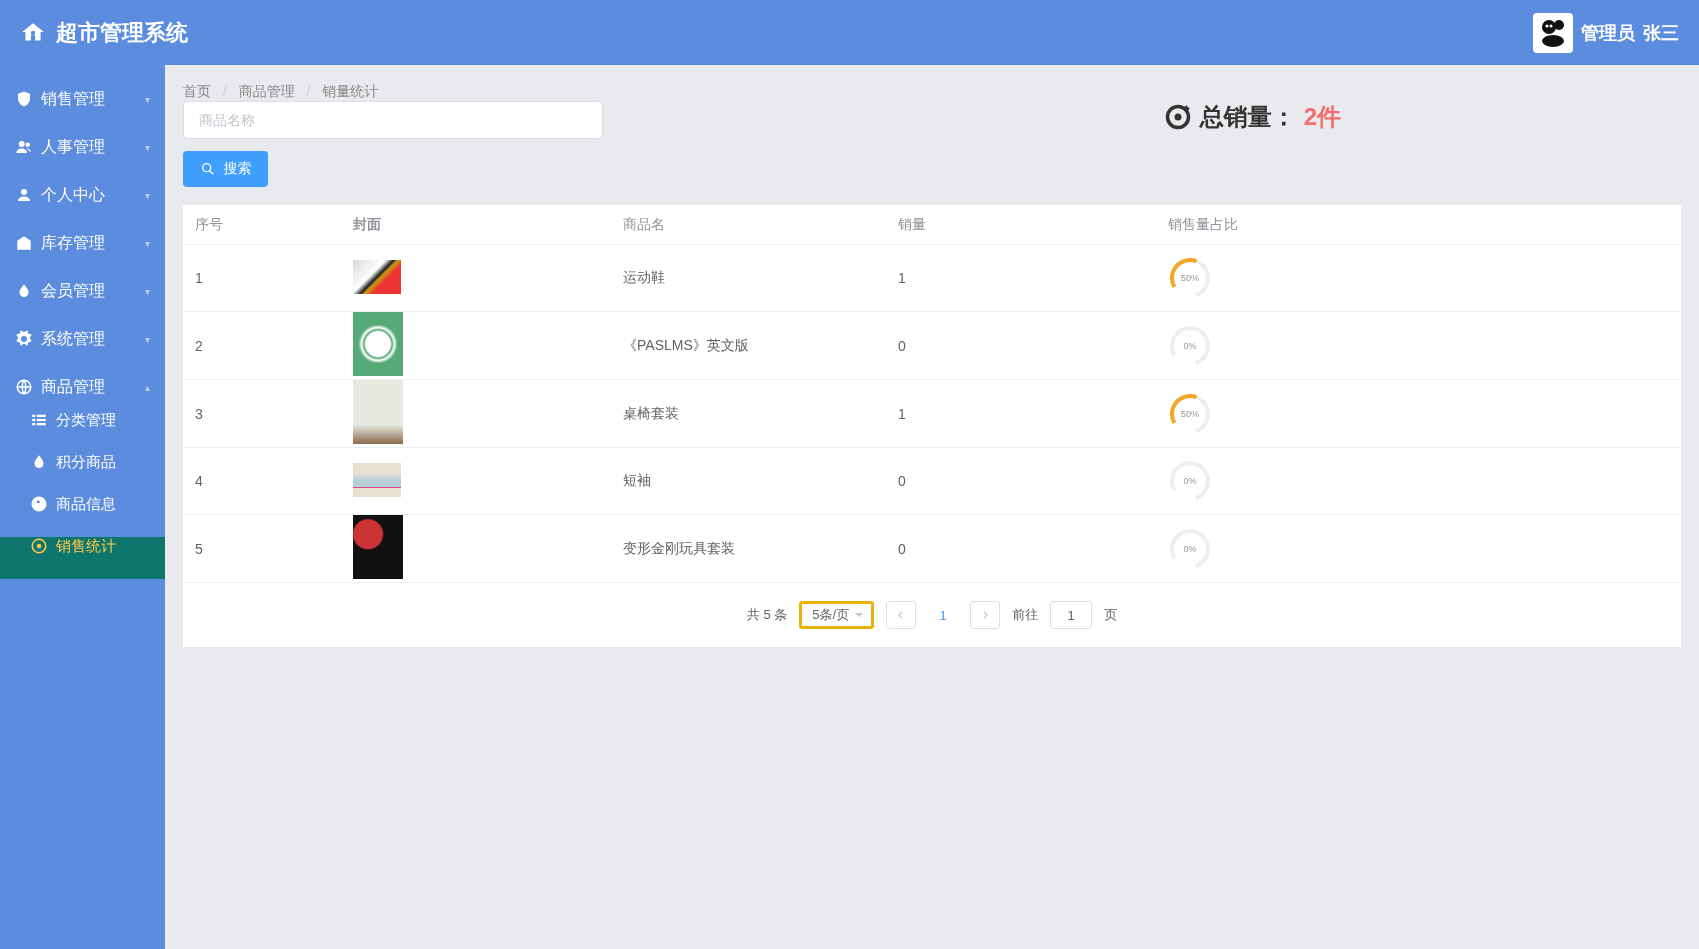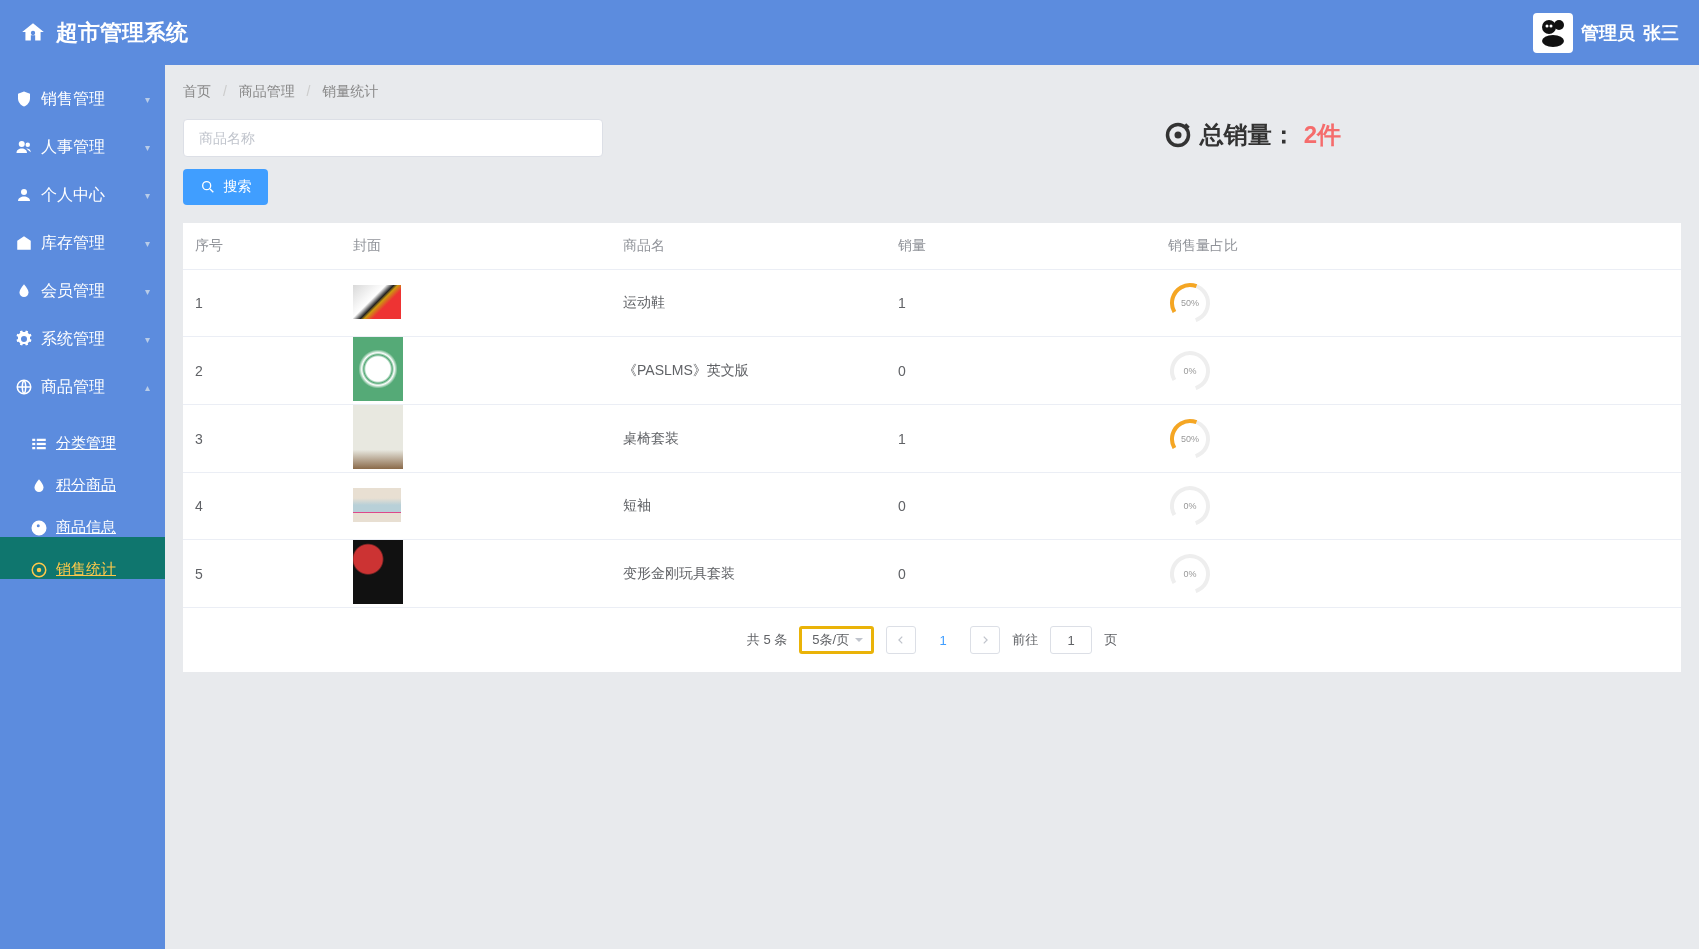--- a/index.html
+++ b/index.html
@@ -64,47 +64,45 @@
       justify-content: space-between;
     }
     .nav-item-left {
       display: flex;
       align-items: center;
       gap: 8px;
     }
     .nav-sub {
       height: 42px;
       display: flex;
-      align-items: flex-end;
+      align-items: flex-start;
       padding: 0 15px 0 30px;
       color: white;
       font-size: 15px;
       cursor: pointer;
       gap: 8px;
-      text-decoration: underline;
     }
     .nav-sub.active {
       background: #0f766e;
       color: #ffc94a;
     }
     .chevron {
       font-size: 10px;
       color: #b8cce8;
     }
     
     .main {
       flex: 1;
       padding: 18px 18px;
       overflow-y: auto;
     }
     
     .breadcrumb {
       font-size: 14px;
       color: #888;
-      margin-bottom: 18px;
     }
     .breadcrumb span { color: #888; }
     .breadcrumb .sep { margin: 0 8px; color: #ccc; }
     
     .toolbar {
       display: flex;
       justify-content: space-between;
       align-items: flex-start;
       margin-bottom: 18px;
     }
@@ -149,38 +147,38 @@
     }
     .total-label { color: #333; }
     .total-value { color: #f56c6c; }
     
     .table {
       background: white;
       width: 100%;
     }
     .table-header {
       display: flex;
-      height: 47px;
+      height: 40px;
       align-items: center;
       background: white;
       border-bottom: 1px solid #ebeef5;
       color: #909399;
       font-size: 14px;
       font-weight: 500;
     }
     .table-row {
       display: flex;
       align-items: center;
       border-bottom: 1px solid #ebeef5;
       color: #606266;
       font-size: 14px;
       min-height: 67px;
     }
     .col-idx { width: 170px; padding-left: 12px; }
-    .col-cover { width: 270px; }
+    .col-cover { width: 270px; font-weight: bold; }
     .col-name { width: 275px; }
     .col-sales { width: 270px; }
     .col-ratio { flex: 1; }
     
     .thumb {
       width: 48px;
       height: 34px;
       background: #ddd;
       display: inline-block;
     }

